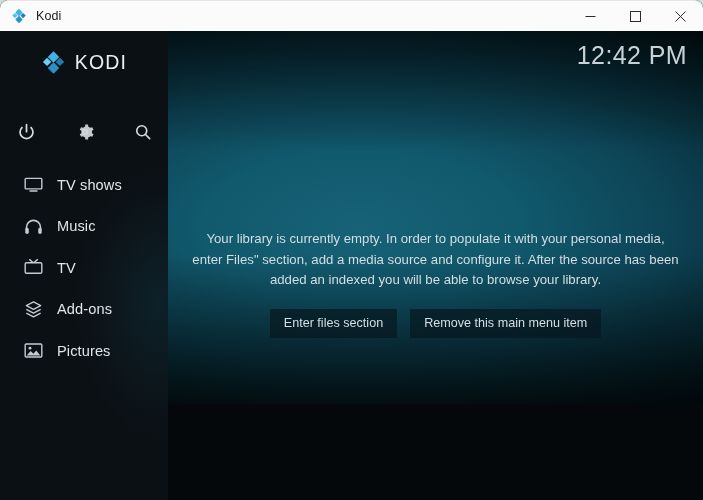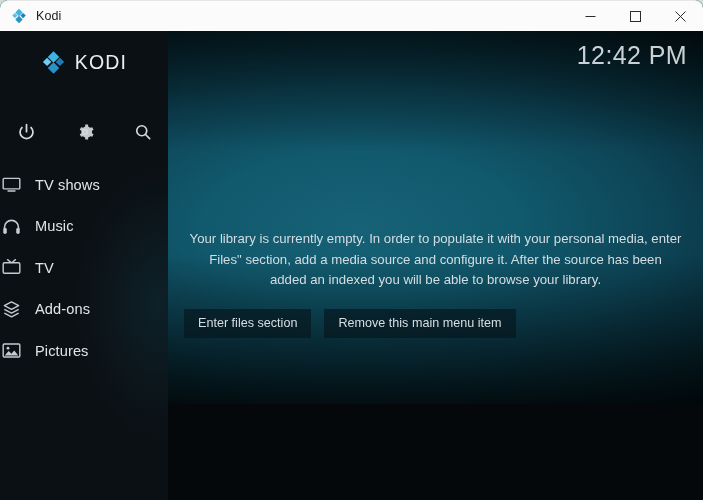--- a/index.html
+++ b/index.html
@@ -119,33 +119,34 @@
     letter-spacing: 0.4px;
     white-space: nowrap;
   }
 
   #empty-library-block {
     position: absolute;
     left: 0; right: 0;
     top: 198px;
     z-index: 3;
     text-align: center;
-    padding: 0 16px;
+    padding: 0 22px;
     box-sizing: border-box;
   }
   #empty-library-text {
     font-size: 13.2px;
     line-height: 20.5px;
     color: #d4dde1;
     margin: 0 auto;
     max-width: 492px;
   }
   #action-buttons {
     margin-top: 18px;
     display: flex;
+    justify-content: center;
     gap: 13px;
   }
   .action-btn {
     background: rgba(6, 22, 29, 0.66);
     color: #d7dfe3;
     font-size: 12.6px;
     padding: 8px 14px 9px;
     border: none;
     font-family: "Liberation Sans", sans-serif;
     white-space: nowrap;
@@ -211,21 +212,21 @@
 
   #menu-list {
     position: absolute;
     left: 0; top: 133px;
     width: 168px;
   }
   .menu-item {
     height: 41.5px;
     display: flex;
     align-items: center;
-    padding-left: 0;
+    padding-left: 22px;
     gap: 13px;
     cursor: pointer;
     box-sizing: border-box;
   }
   .menu-icon {
     width: 22px;
     height: 22px;
     flex: 0 0 22px;
     display: flex;
     align-items: center;

